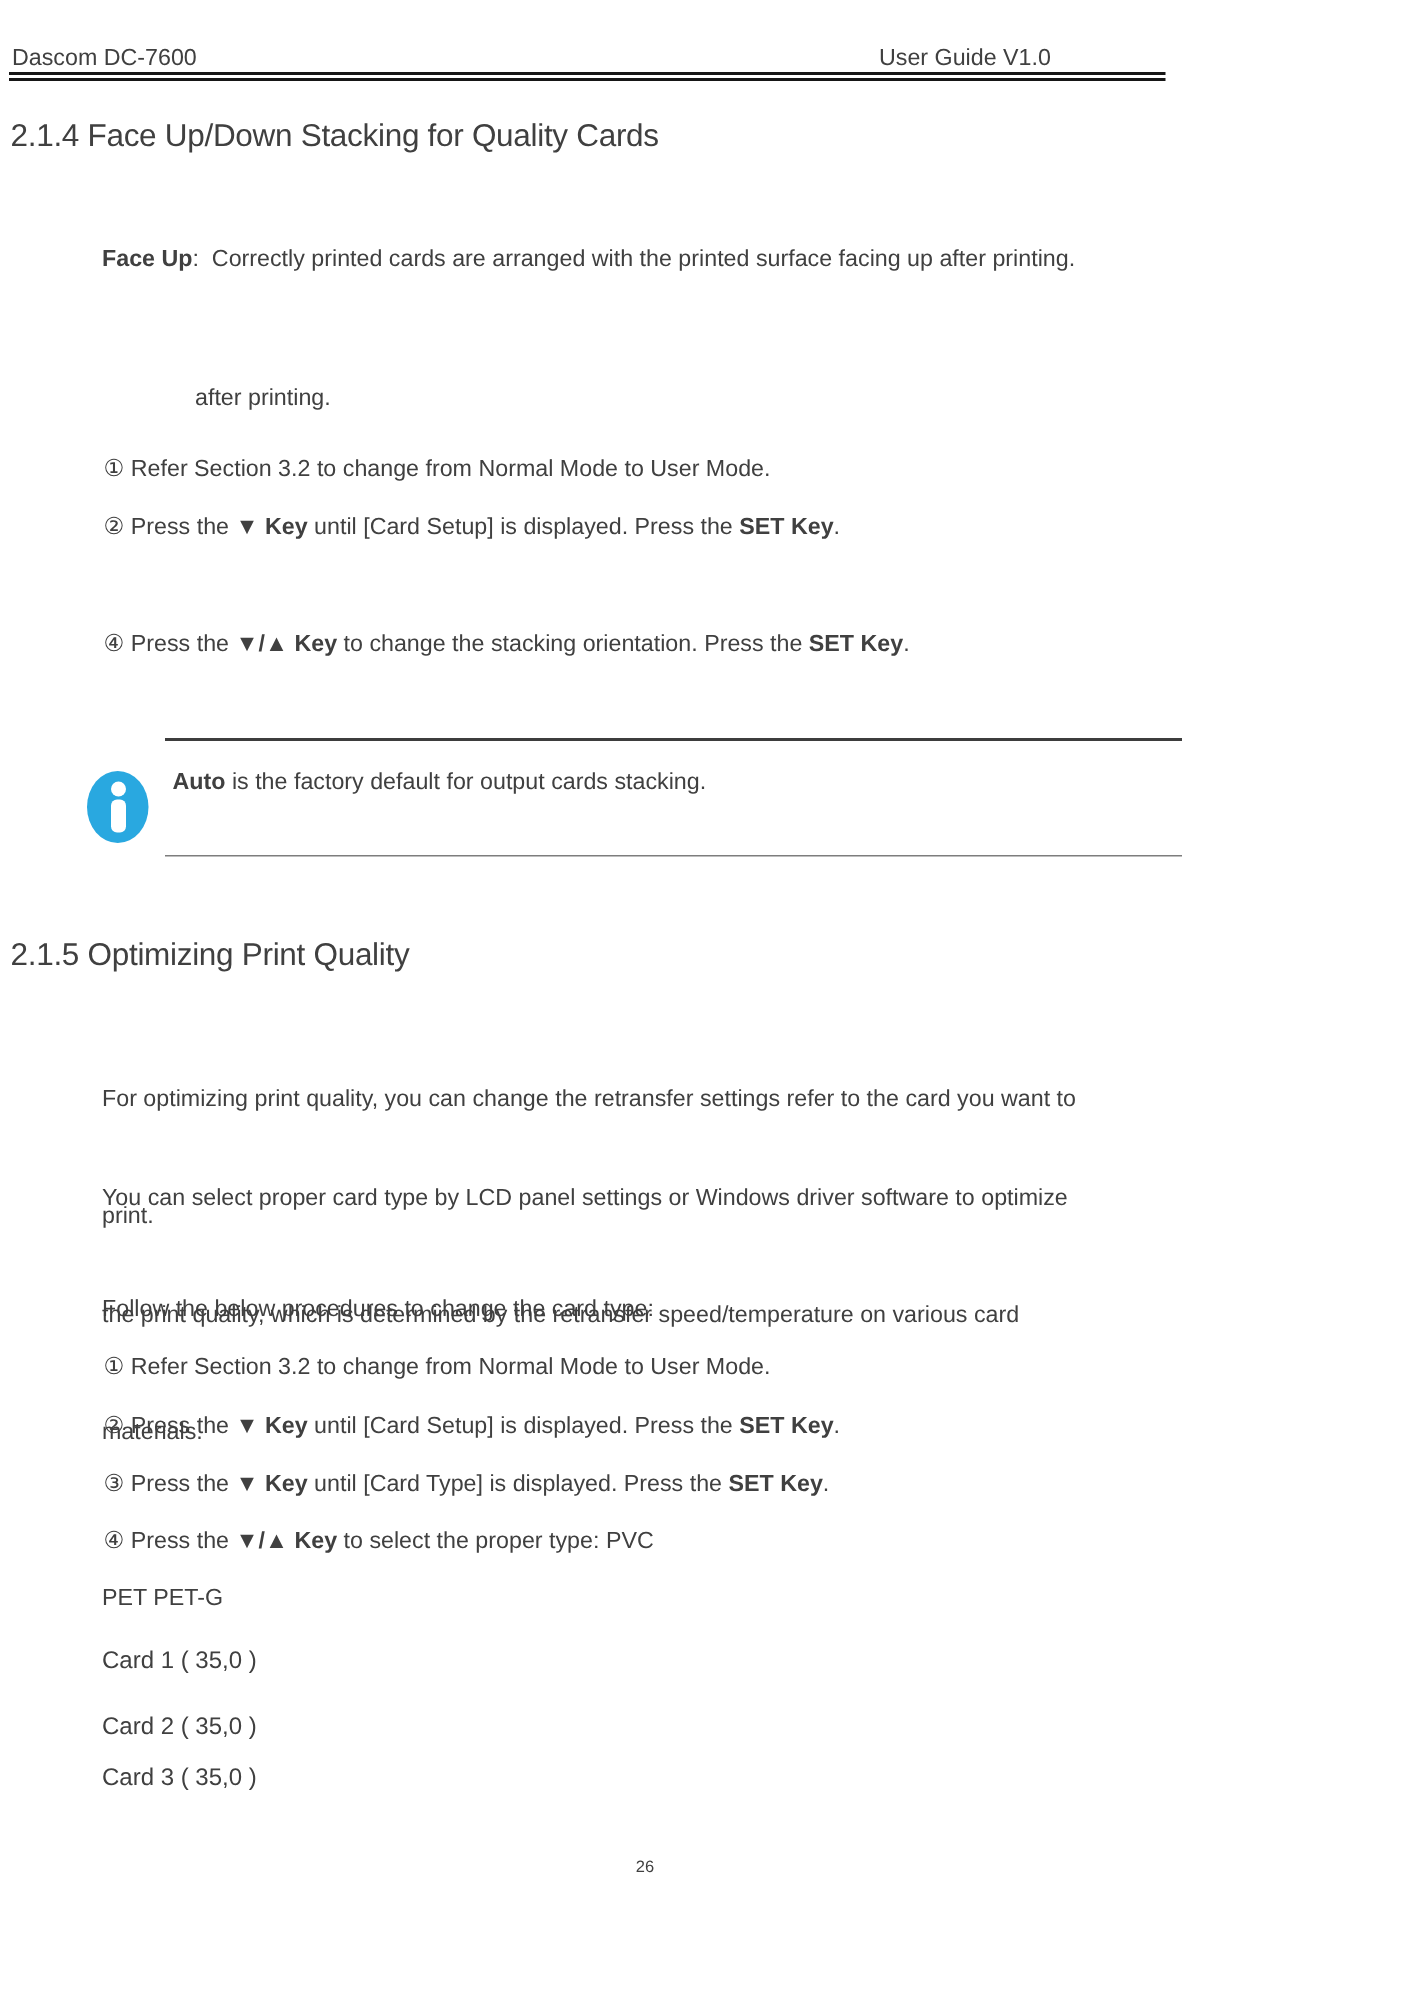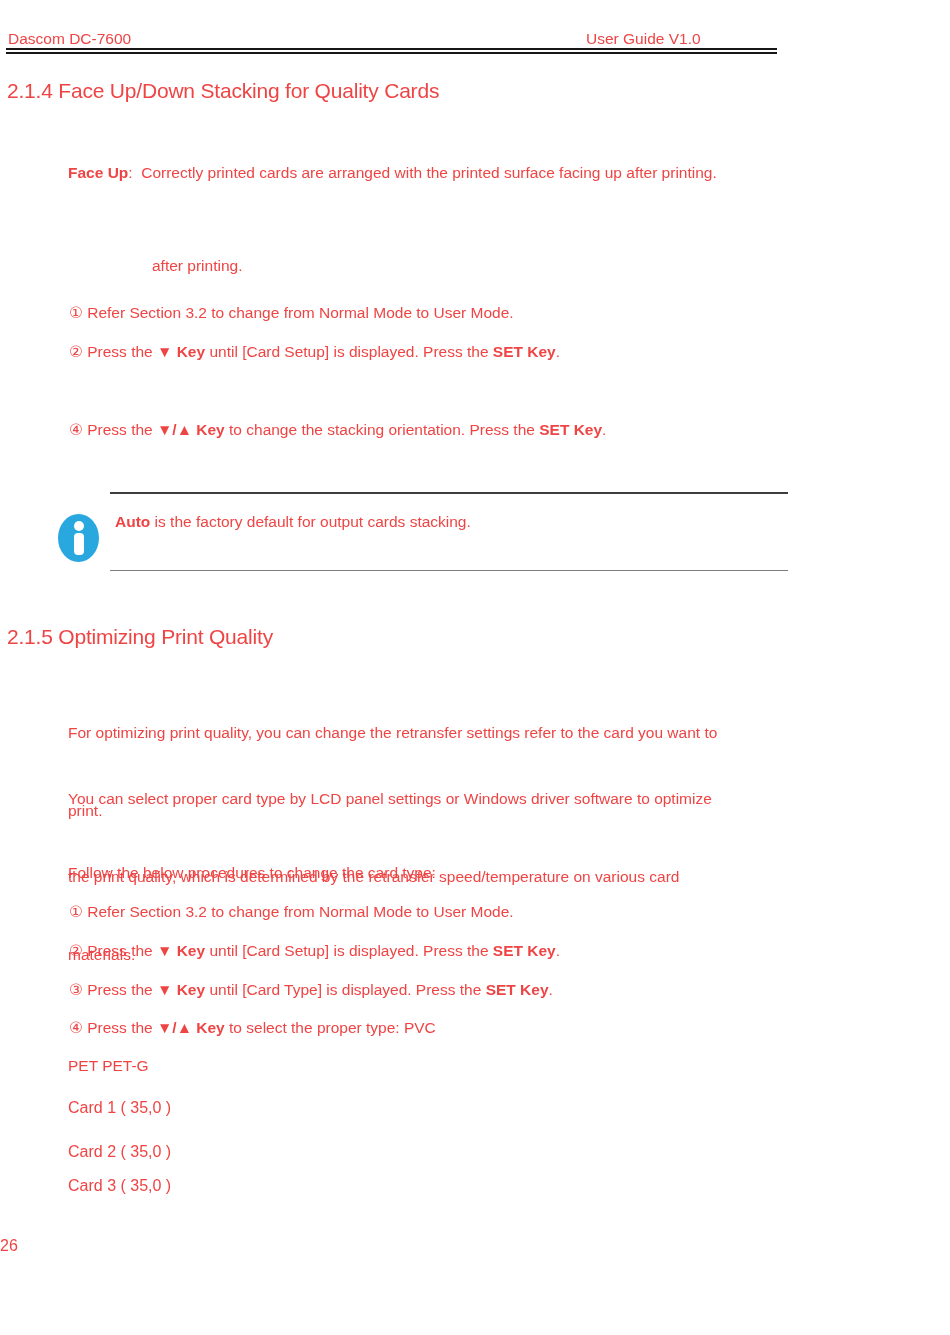--- a/index.html
+++ b/index.html
@@ -5,21 +5,21 @@
   html, body { margin: 0; padding: 0; }
   body {
     width: 950px; height: 1335px;
     background: #ffffff;
     font-family: "Liberation Sans", "DejaVu Sans", sans-serif;
   }
   .page {
     position: relative;
     width: 950px; height: 1335px;
     background: #ffffff;
-    color: #ef4444;
+    color: #404040;
     overflow: hidden;
   }
   .abs { position: absolute; }
   .b { font-weight: 700; }
   .hdr-text { font-size: 15.5px; line-height: 19px; }
   #hdr-left  { left: 8px;  top: 29px; }
   #hdr-right { left: 586px; top: 29px; }
   #hdr-rule {
     left: 6px; top: 48px; width: 771px; height: 2px;
     border-top: 2.5px solid #161616;
@@ -32,21 +32,21 @@
   #t214 { left: 7px; top: 78px; }
   #t215 { left: 7px; top: 624px; }
   .body-text {
     font-size: 15.5px; line-height: 26px;
     white-space: pre-wrap;
   }
   .one-line { white-space: pre; line-height: 20px; }
   #p-intro    { left: 68px; top: 123px; }
   #p-faceup   { left: 68px; top: 163px; }
   #p-facedown { left: 68px; top: 201px; }
-  #p-facedown .cont { margin-left: 84px; }
+  #p-facedown .cont { margin-left: 62px; }
   #p-follow1  { left: 68px; top: 264px; }
   .step { font-size: 15.5px; white-space: pre; line-height: 20px; left: 69px; }
   #s214-0 { top: 303px; } #s214-1 { top: 342px; }
   #s214-2 { top: 381px; } #s214-3 { top: 420px; }
   #note-topline {
     left: 110px; top: 492px; width: 678px; height: 0;
     border-top: 2.5px solid #3d3d3d;
   }
   #note-bottomline {
     left: 110px; top: 570px; width: 678px; height: 0;
@@ -70,21 +70,21 @@
   #p-follow2 { left: 68px; top: 863px; }
   #s215-0 { top: 902px; } #s215-1 { top: 941px; }
   #s215-2 { top: 980px; } #s215-3 { top: 1018px; }
   #pet    { left: 68px; top: 1056px; }
   .card-line { font-size: 16px; white-space: pre; line-height: 22px; left: 68px; }
   #card1 { top: 1097px; }
   #card2 { top: 1141px; }
   #card3 { top: 1175px; }
   #pagenum {
     left: 0; top: 1236px; width: 860px;
-    font-size: 16px; line-height: 19px;
+    text-align: center; font-size: 11px; line-height: 19px;
   }
 </style>
 </head>
 <body>
 
 <div class="page">
 
   <span class="abs hdr-text" id="hdr-left">Dascom DC-7600</span>
   <span class="abs hdr-text" id="hdr-right">User Guide V1.0</span>
   <div class="abs" id="hdr-rule"></div>

